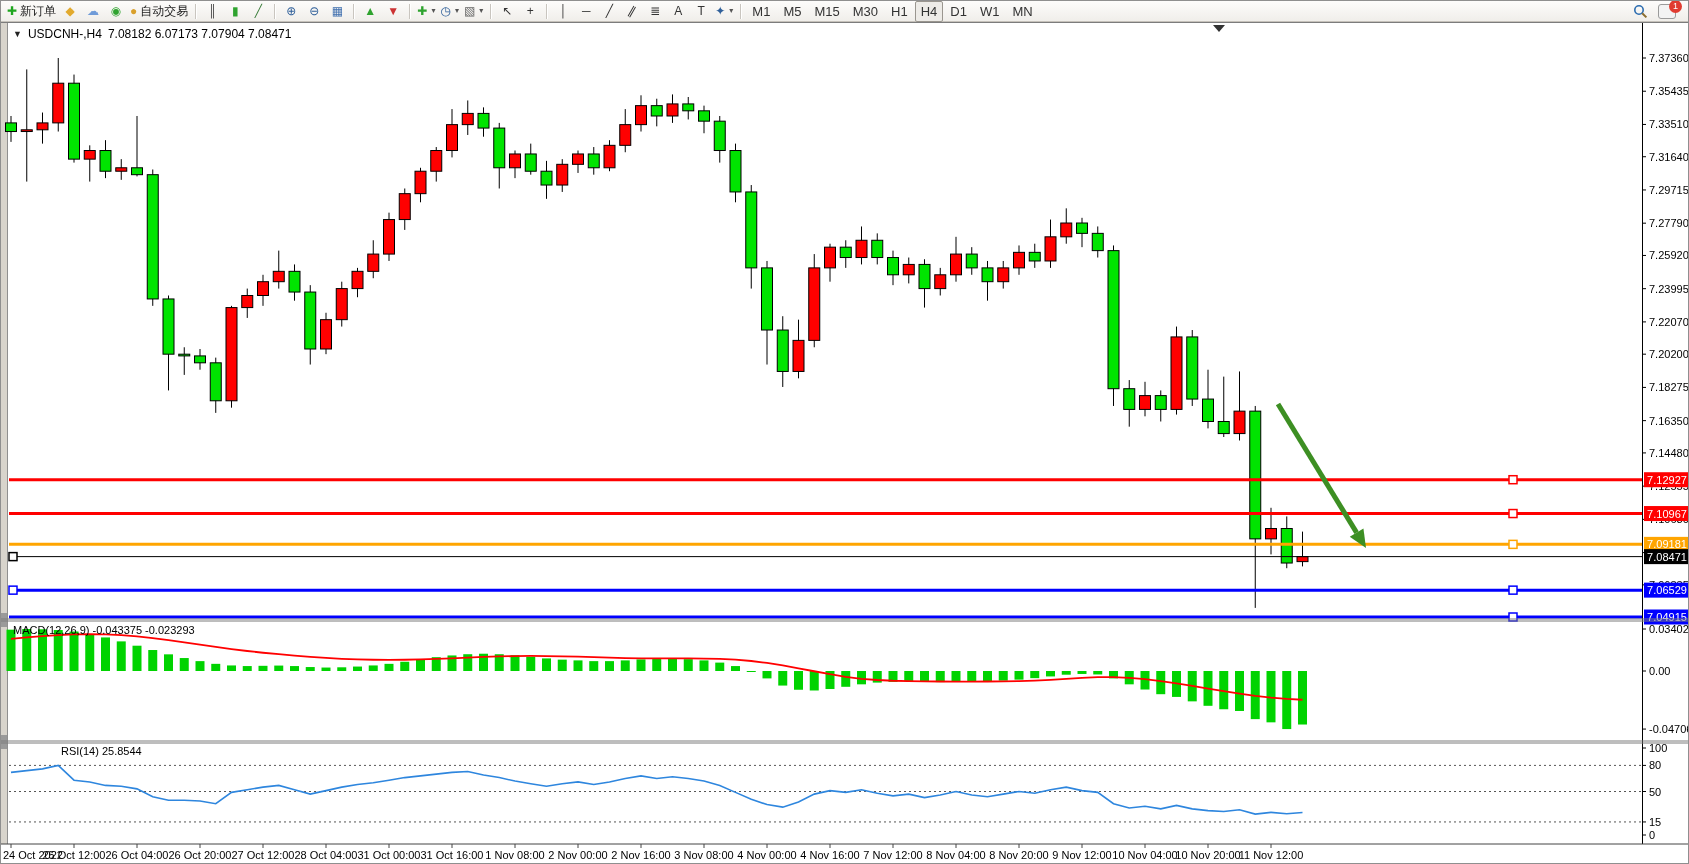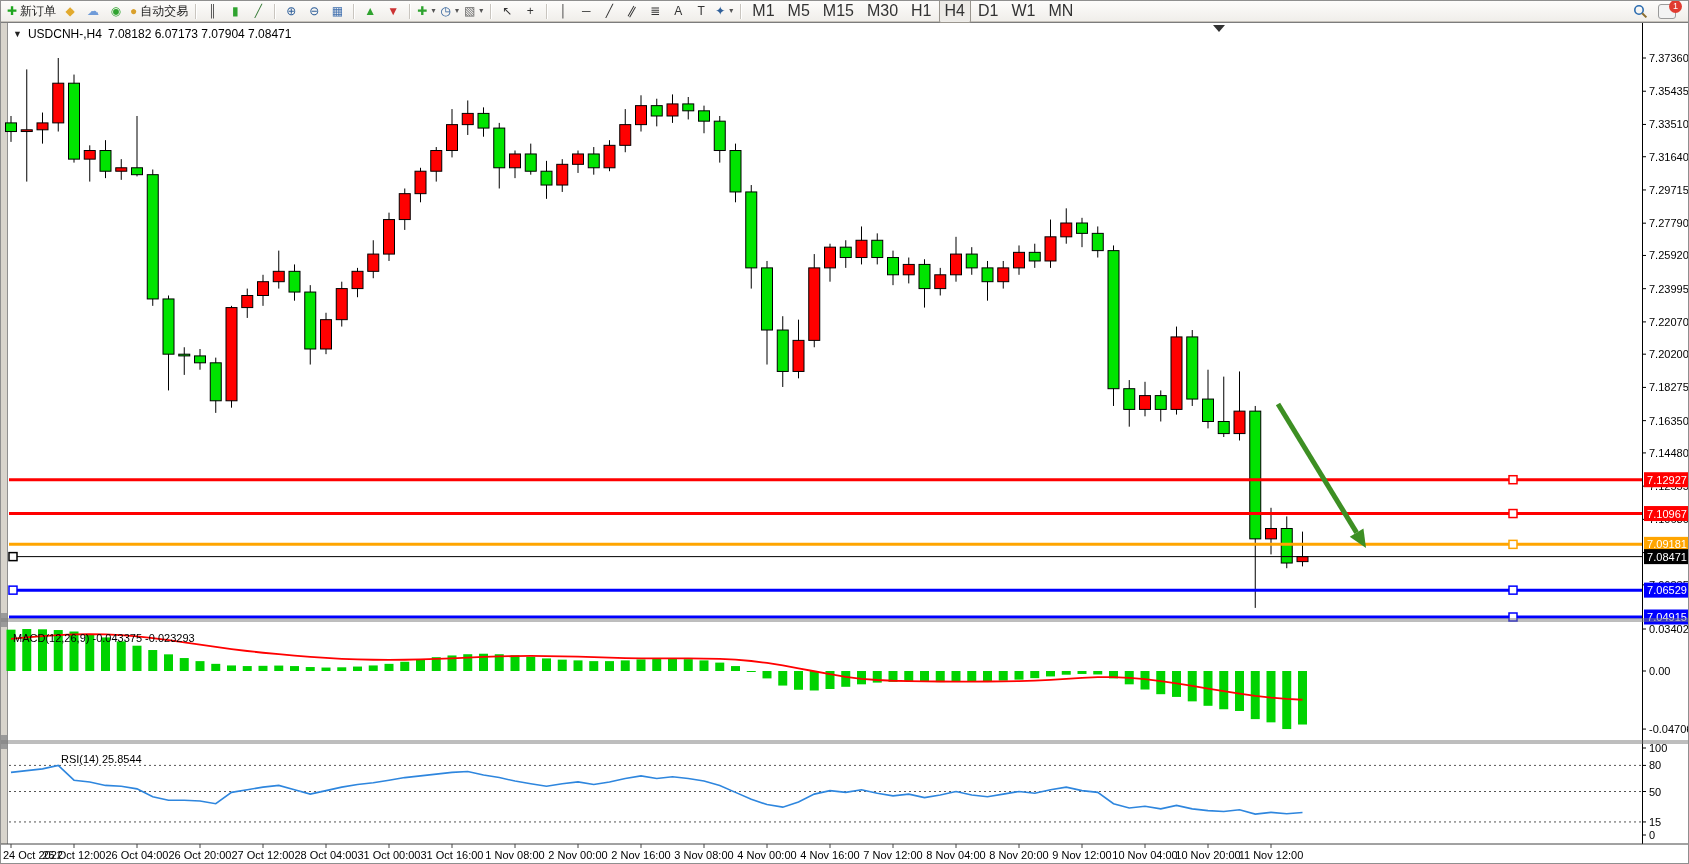--- a/index.html
+++ b/index.html
@@ -9,30 +9,30 @@
   
   #toolbar{position:absolute;left:0;top:0;width:1689px;height:21px;z-index:3;
            background:linear-gradient(#fdfcfb,#f0eeea);border-bottom:1px solid #c6c2bb;
            display:flex;align-items:center;padding:0 4px;box-sizing:border-box;gap:1px;}
   .tb-btn{height:18px;min-width:18px;padding:0 2px;display:flex;align-items:center;justify-content:center;
           gap:3px;font-size:12px;line-height:1;border-radius:2px;cursor:default;}
   .tb-glyph{font-size:12px;}
   .tb-label{font-size:12px;color:#222;}
   .dd{font-size:8px;color:#555;margin-left:1px;}
   .sep{width:1px;height:15px;background:#c9c5bf;box-shadow:1px 0 0 #fff;margin:0 4px;}
-  .tf{font-size:16px;color:#333;padding:2px 5px;border:1px solid transparent;border-radius:2px;}
+  .tf{font-size:13px;color:#333;padding:2px 5px;border:1px solid transparent;border-radius:2px;}
   .tf.active{border:1px solid #9a968f;background:#edebe7;}
   #tb-right{margin-left:auto;display:flex;align-items:center;gap:10px;padding-right:10px;}
   #chat-wrap{position:relative;width:16px;height:13px;background:#f3f3f3;border:1px solid #9a9a9a;border-radius:3px;}
   #chat-badge{position:absolute;top:-5px;right:-7px;width:13px;height:13px;border-radius:50%;
               background:#e03c31;color:#fff;font-size:9px;display:flex;align-items:center;justify-content:center;}
   
   #chart-title{position:absolute;left:12px;top:26px;z-index:2;font-size:12px;color:#000;display:flex;gap:6px;align-items:center;}
   #chart-title .tri{font-size:9px;color:#222;}
-  .pane-label{position:absolute;left:12px;z-index:2;font-size:11px;color:#000;margin-top:8px;}
+  .pane-label{position:absolute;left:12px;z-index:2;font-size:11px;color:#000;}
   #macd-label{top:623px;}
   #rsi-label{top:744px;padding-left:48px;}
 </style>
 </head>
 <body>
 
 <div id="stage">
   <svg id="chart-svg" width="1689" height="864">
       <rect x="0" y="22" width="1689" height="842" fill="#ffffff"></rect>
       <rect x="0" y="22" width="6" height="821" fill="#d8d4cc"></rect>

